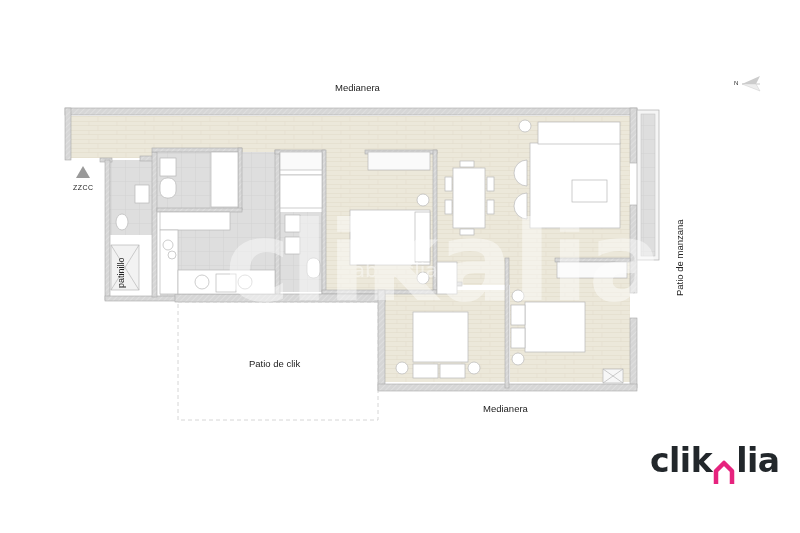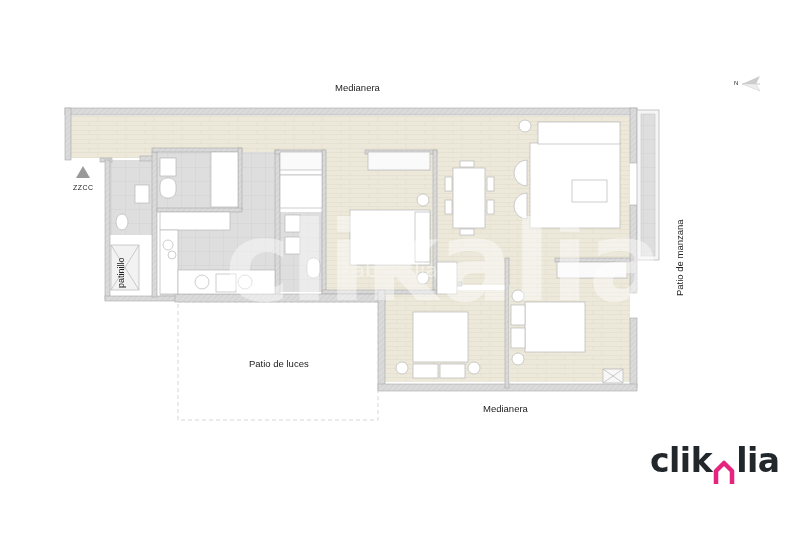--- a/index.html
+++ b/index.html
@@ -173,21 +173,21 @@
   </g>
 
   <g opacity="0.45">
     <text x="225" y="300" font-size="110" font-weight="bold" fill="#ffffff" class="wm-text">clikalia</text>
     <text x="340" y="277" font-size="20" fill="#ffffff" class="wm-text">habitaclia</text>
   </g>
 </svg>
 
 <div class="lbl" style="left:335px; top:82px;">Medianera</div>
 <div class="lbl" style="left:483px; top:403px;">Medianera</div>
-<div class="lbl" style="left:249px; top:358px;">Patio de luces</div>
+<div class="lbl" style="left:249px; top:358px;">Patio de clik</div>
 <div class="lbl" style="left:674px; top:296px; transform:rotate(-90deg); transform-origin:0 0;">Patio de manzana</div>
 <div class="lbl" style="left:73px; top:184px; font-size:7px; letter-spacing:0.5px;">ZZCC</div>
 <div class="lbl" style="left:116px; top:288px; font-size:9px; transform:rotate(-90deg); transform-origin:0 0;">patinillo</div>
 <div class="lbl" style="left:734px; top:80px; font-size:6px;">N</div>
 
 <div class="logo">
   <span>clik</span>
   <span class="a">
     <svg width="22" height="28" viewBox="0 0 22 28">
       <path d="M3 26 V13 L11 5 L19 13 V26" fill="none" stroke="#e6237e" stroke-width="4.5" stroke-linejoin="round"></path>

